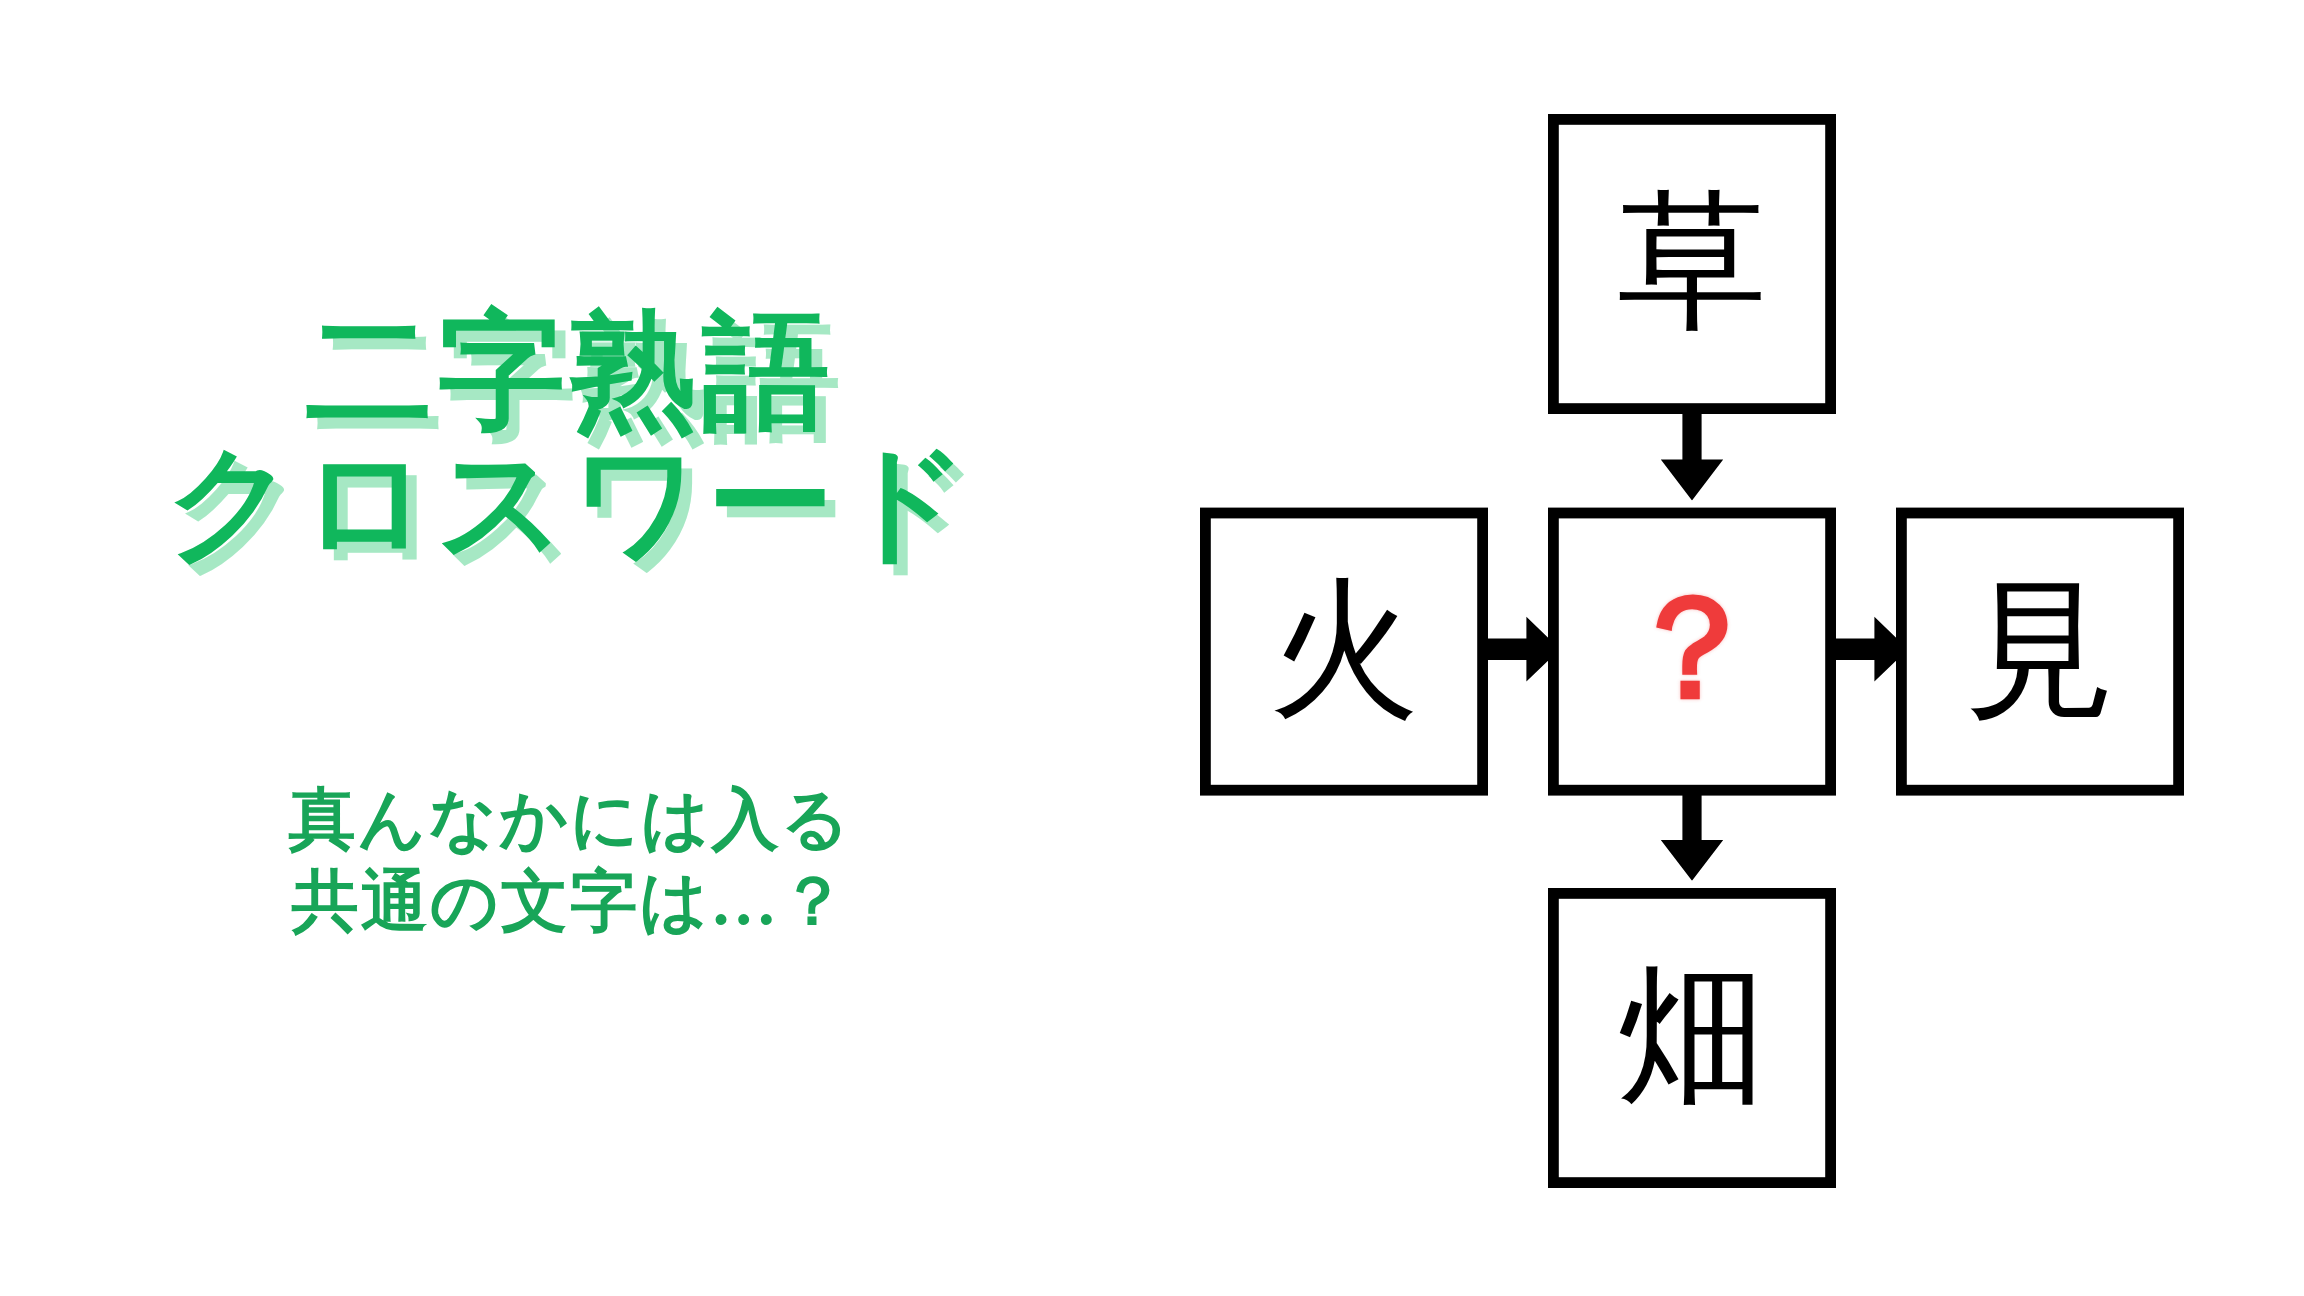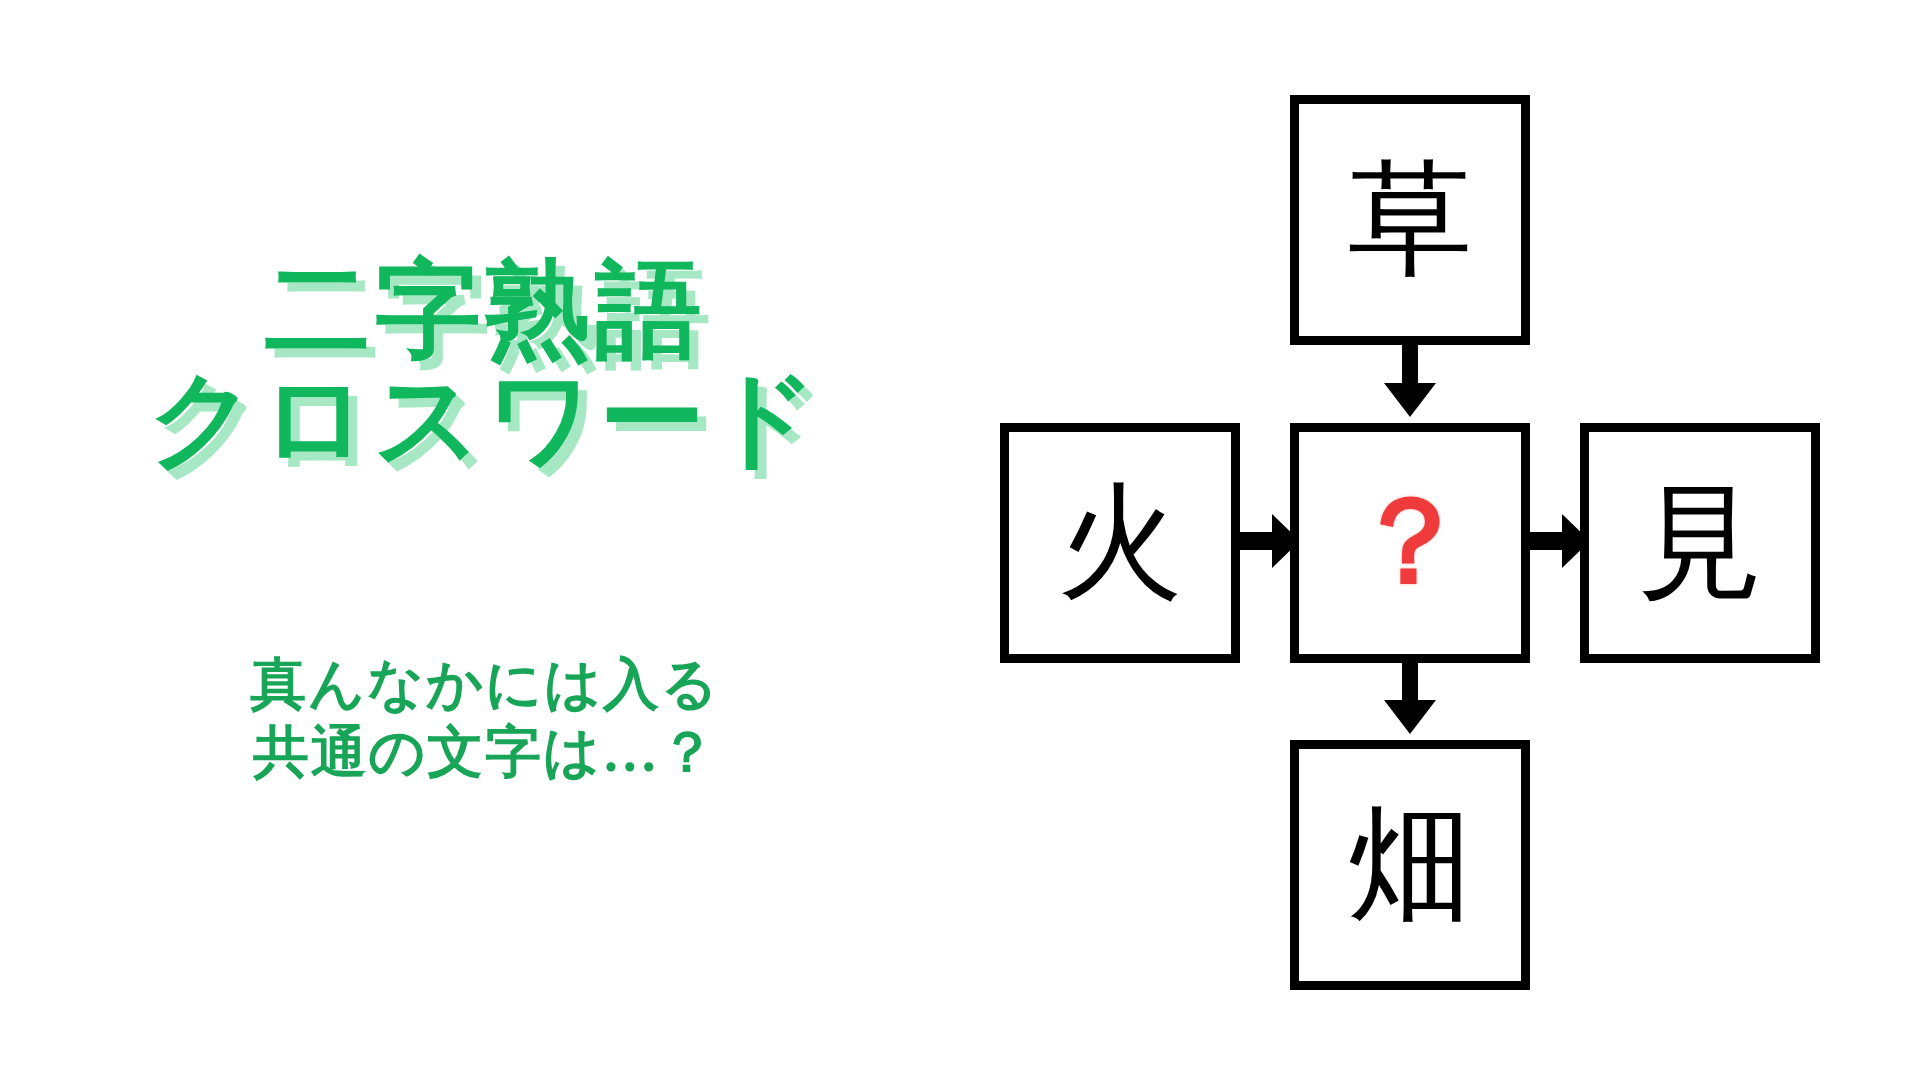--- a/index.html
+++ b/index.html
@@ -22,21 +22,20 @@
     background: #ffffff;
   }
 
   
   .left-panel {
     position: absolute;
     left: 0;
     top: 0;
     width: 960px;
     height: 876px;
-    margin-left: 10px;
   }
 
   .title-block {
     position: absolute;
     left: 0;
     top: 255px;
     width: 950px;
     text-align: center;
   }
 

